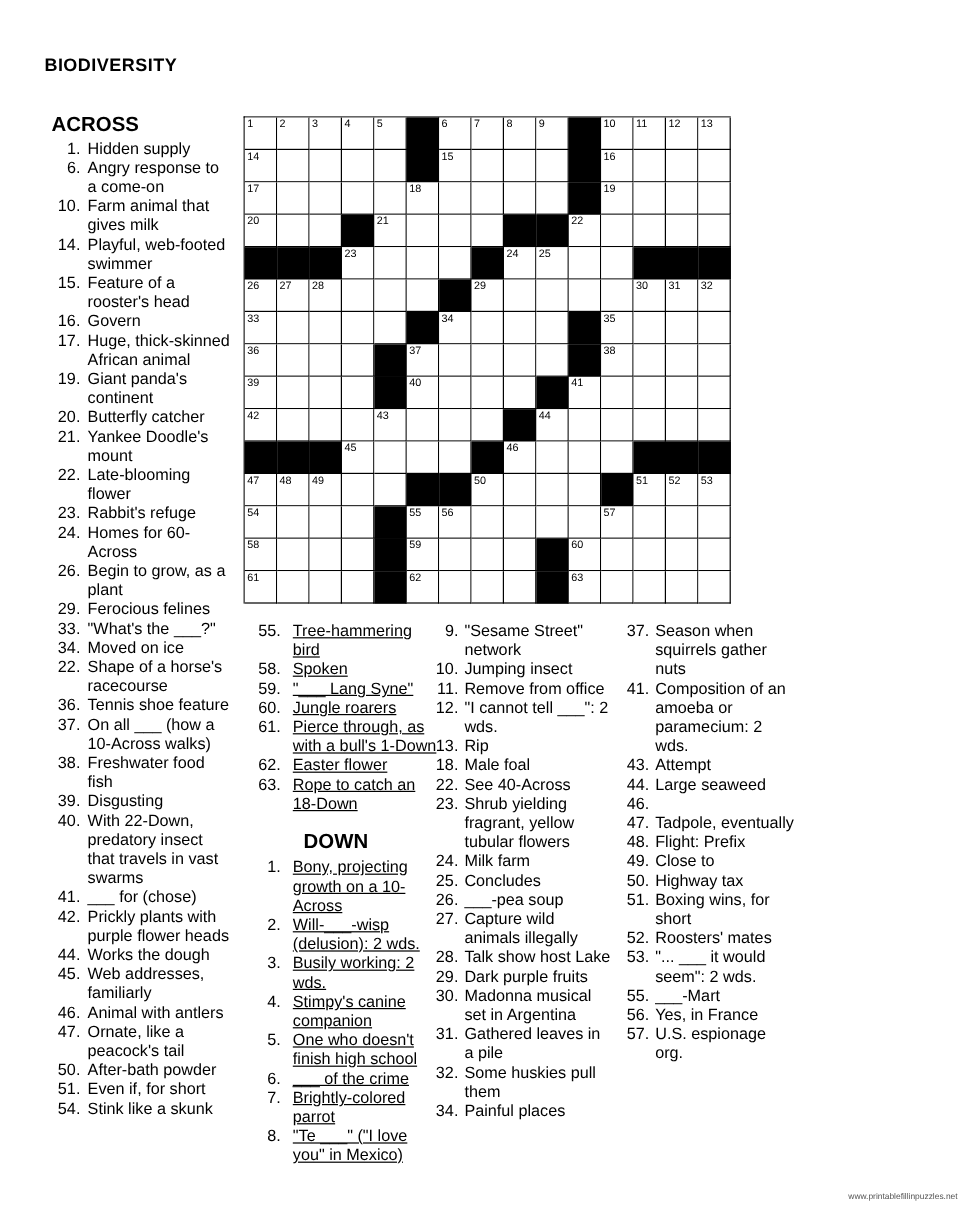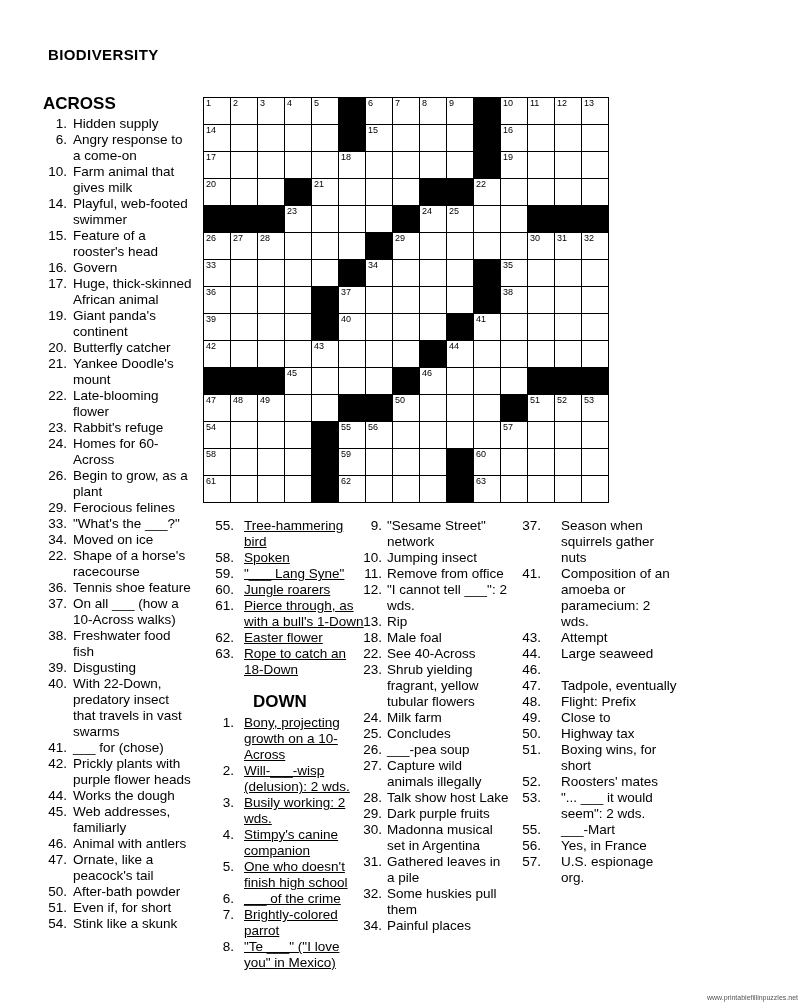--- a/index.html
+++ b/index.html
@@ -5,21 +5,21 @@
   * { margin:0; padding:0; box-sizing:border-box; }
   html,body { background:#fff; }
   body {
     width:800px; height:1008px;
     font-family:"Liberation Sans","DejaVu Sans",sans-serif;
     color:#000;
   }
   .page { position:relative; width:800px; height:1008px; background:#fff; overflow:hidden; }
 
   .title {
-    position:absolute; left:48px; top:46px;
+    position:absolute; left:37px; top:46px;
     font-size:15px; font-weight:bold; letter-spacing:0.4px;
   }
 
   .heading { font-size:17px; font-weight:bold; line-height:18px; }
   #across-heading { position:absolute; left:43px; top:95px; }
 
   .clue { display:flex; font-size:13.5px; line-height:16px; }
   .clue .num { flex:none; text-align:right; }
   .clue .txt { margin-left:6px; }
 
@@ -54,21 +54,21 @@
   #col2 .num { width:29px; }
   #col2 .txt { width:124px; margin-left:10px;text-decoration:underline; }
   #down-heading { margin-top:15px; margin-bottom:4px;margin-left:48px; }
 
   #down-col3 { position:absolute; left:352px; top:518px; }
   #down-col3 .num { width:30px; }
   #down-col3 .txt { width:122px; margin-left:5px; }
 
   #down-col4 { position:absolute; left:511px; top:518px; }
   #down-col4 .num { width:30px; }
-  #down-col4 .txt { width:118px; margin-left:20px; }
+  #down-col4 .txt { width:118px; margin-left:5px; }
 
   .watermark {
     position:absolute; top:994px; right:2px;
     font-size:7px; line-height:8px; color:#555;
   }
 </style>
 </head>
 <body>
 
 <div class="page">

